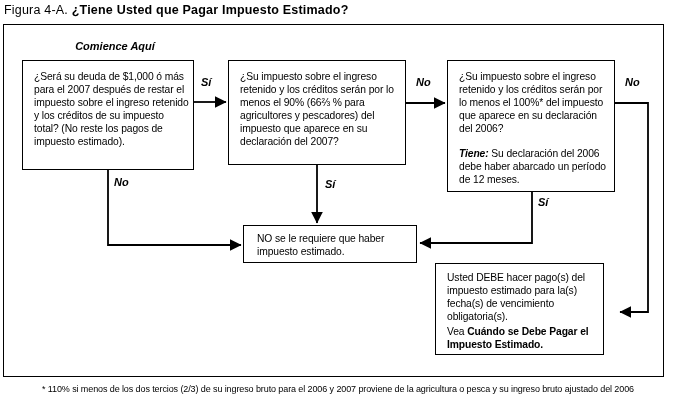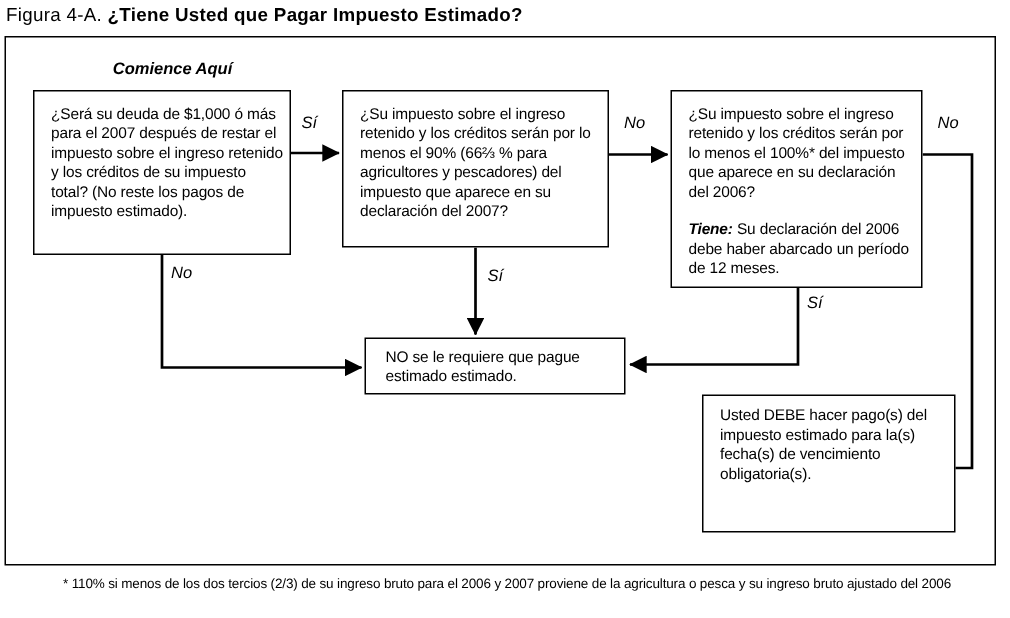--- a/index.html
+++ b/index.html
@@ -45,30 +45,31 @@
     border: 1.5px solid var(--ink);
     background: var(--bg);
     font-size: 10.3px;
     line-height: 13px;
     letter-spacing: -0.1px;
   }
   .fbox.q1 { left: 22px;  top: 60px;  width: 172px; height: 110px; padding: 9px 3px 4px 11px; }
   .fbox.q2 { left: 228px; top: 60px;  width: 178px; height: 105px; padding: 9px 3px 0 11px; }
   .fbox.q3 { left: 447px; top: 60px;  width: 168px; height: 132px; padding: 9px 3px 0 11px; }
   .fbox.result-no  { left: 243px; top: 225px; width: 174px; height: 38px; padding: 6px 3px 0 13px; }
-  .fbox.result-yes { left: 468px; top: 263px; width: 169px; height: 92px; padding: 7px 3px 0 11px; }
+  .fbox.result-yes { left: 435px; top: 263px; width: 169px; height: 92px; padding: 7px 3px 0 11px; }
   .fbox .note { margin-top: 12px; }
   .fbox .note-label { font-weight: bold; font-style: italic; }
   .fbox .see-para { margin-top: 2px; }
   .fbox .see-ref { font-weight: bold; }
   .edge-label {
     position: absolute;
     font-size: 11px;
     font-style: italic;
     white-space: nowrap;
+    font-weight: bold;
   }
   .lbl-yes1 { left: 201px; top: 76px; }
   .lbl-no1  { left: 416px; top: 76px; }
   .lbl-no2  { left: 625px; top: 76px; }
   .lbl-no3  { left: 114px; top: 176px; }
   .lbl-yes2 { left: 325px; top: 178px; }
   .lbl-yes3 { left: 538px; top: 196px; }
   .arrow-layer {
     position: absolute;
     left: 0; top: 0;
@@ -125,25 +126,26 @@
   <div class="fbox q2">
     <span>¿Su impuesto sobre el ingreso retenido y los créditos serán por lo menos el 90% (66⅔ % para agricultores y pescadores) del impuesto que aparece en su declaración del 2007?</span>
   </div>
 
   <div class="fbox q3">
     <div>¿Su impuesto sobre el ingreso retenido y los créditos serán por lo menos el 100%* del impuesto que aparece en su declaración del 2006?</div>
     <div class="note"><span class="note-label">Tiene:</span><span> Su declaración del 2006 debe haber abarcado un período de 12 meses.</span></div>
   </div>
 
   <div class="fbox result-no">
-    <span>NO se le requiere que pague estimado estimado.</span>
+    <span>NO se le requiere que haber impuesto estimado.</span>
   </div>
 
   <div class="fbox result-yes">
     <div>Usted DEBE hacer pago(s) del impuesto estimado para la(s) fecha(s) de vencimiento obligatoria(s).</div>
+    <div class="see-para"><span>Vea </span><span class="see-ref">Cuándo se Debe Pagar el Impuesto Estimado.</span></div>
   </div>
 
   <div class="edge-label lbl-yes1">Sí</div>
   <div class="edge-label lbl-no1">No</div>
   <div class="edge-label lbl-no2">No</div>
   <div class="edge-label lbl-no3">No</div>
   <div class="edge-label lbl-yes2">Sí</div>
   <div class="edge-label lbl-yes3">Sí</div>
 
   <div class="footnote">

